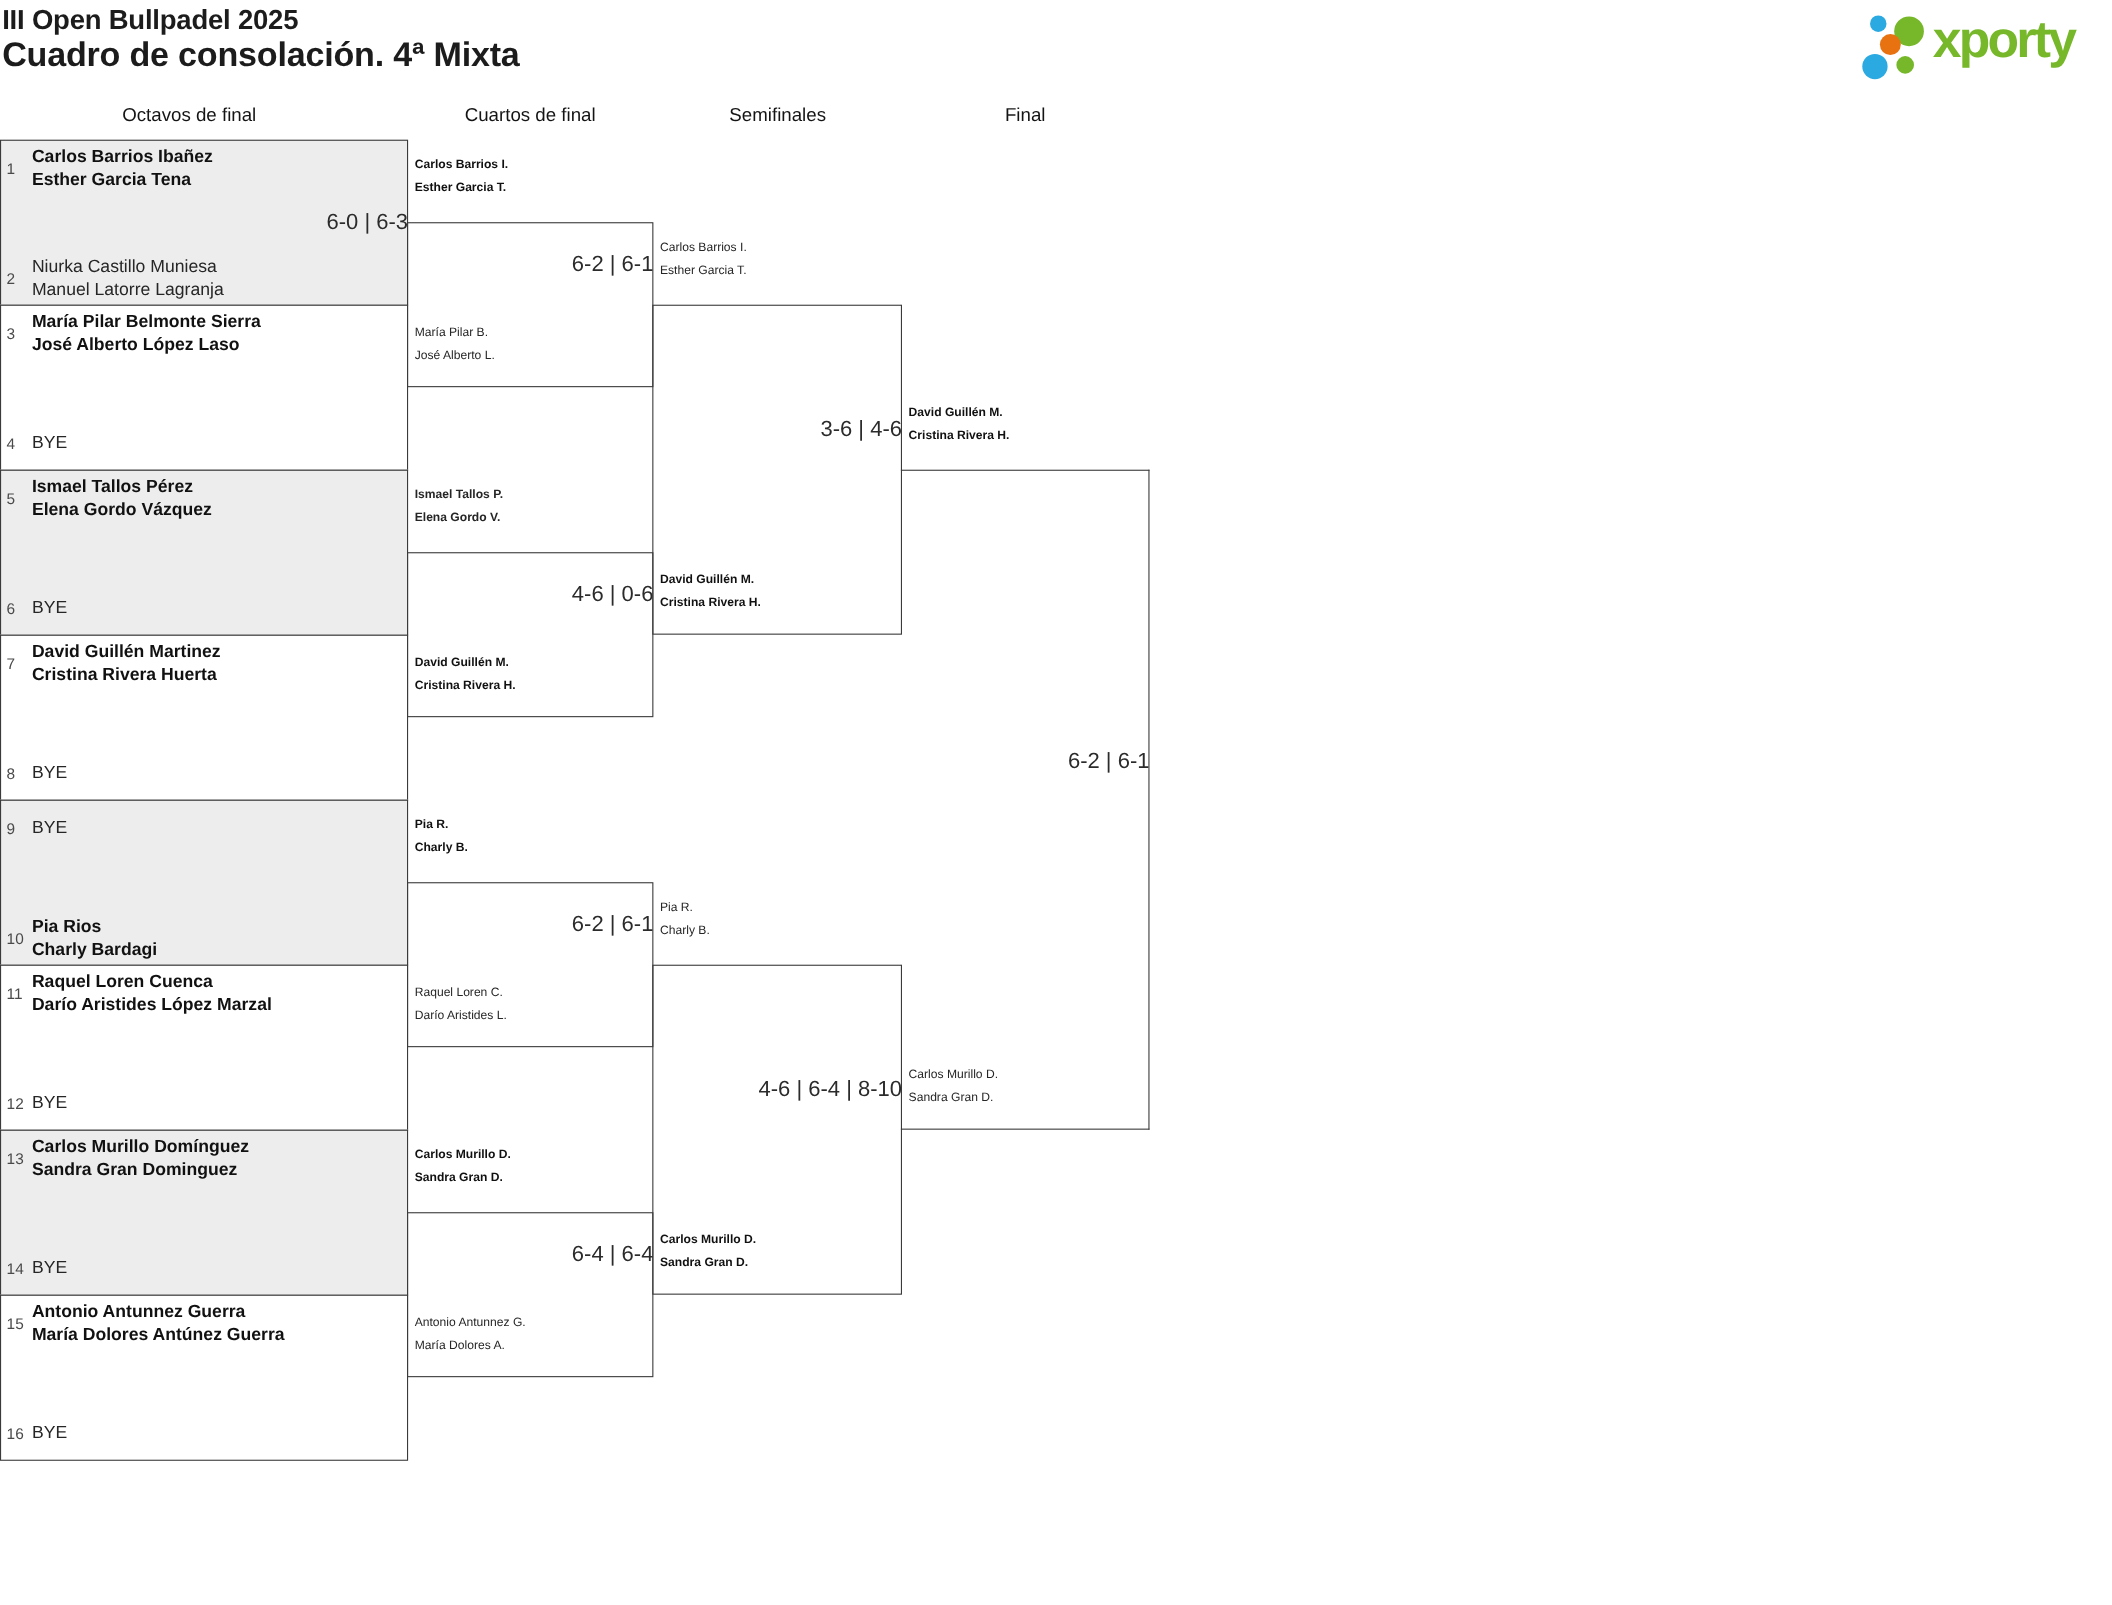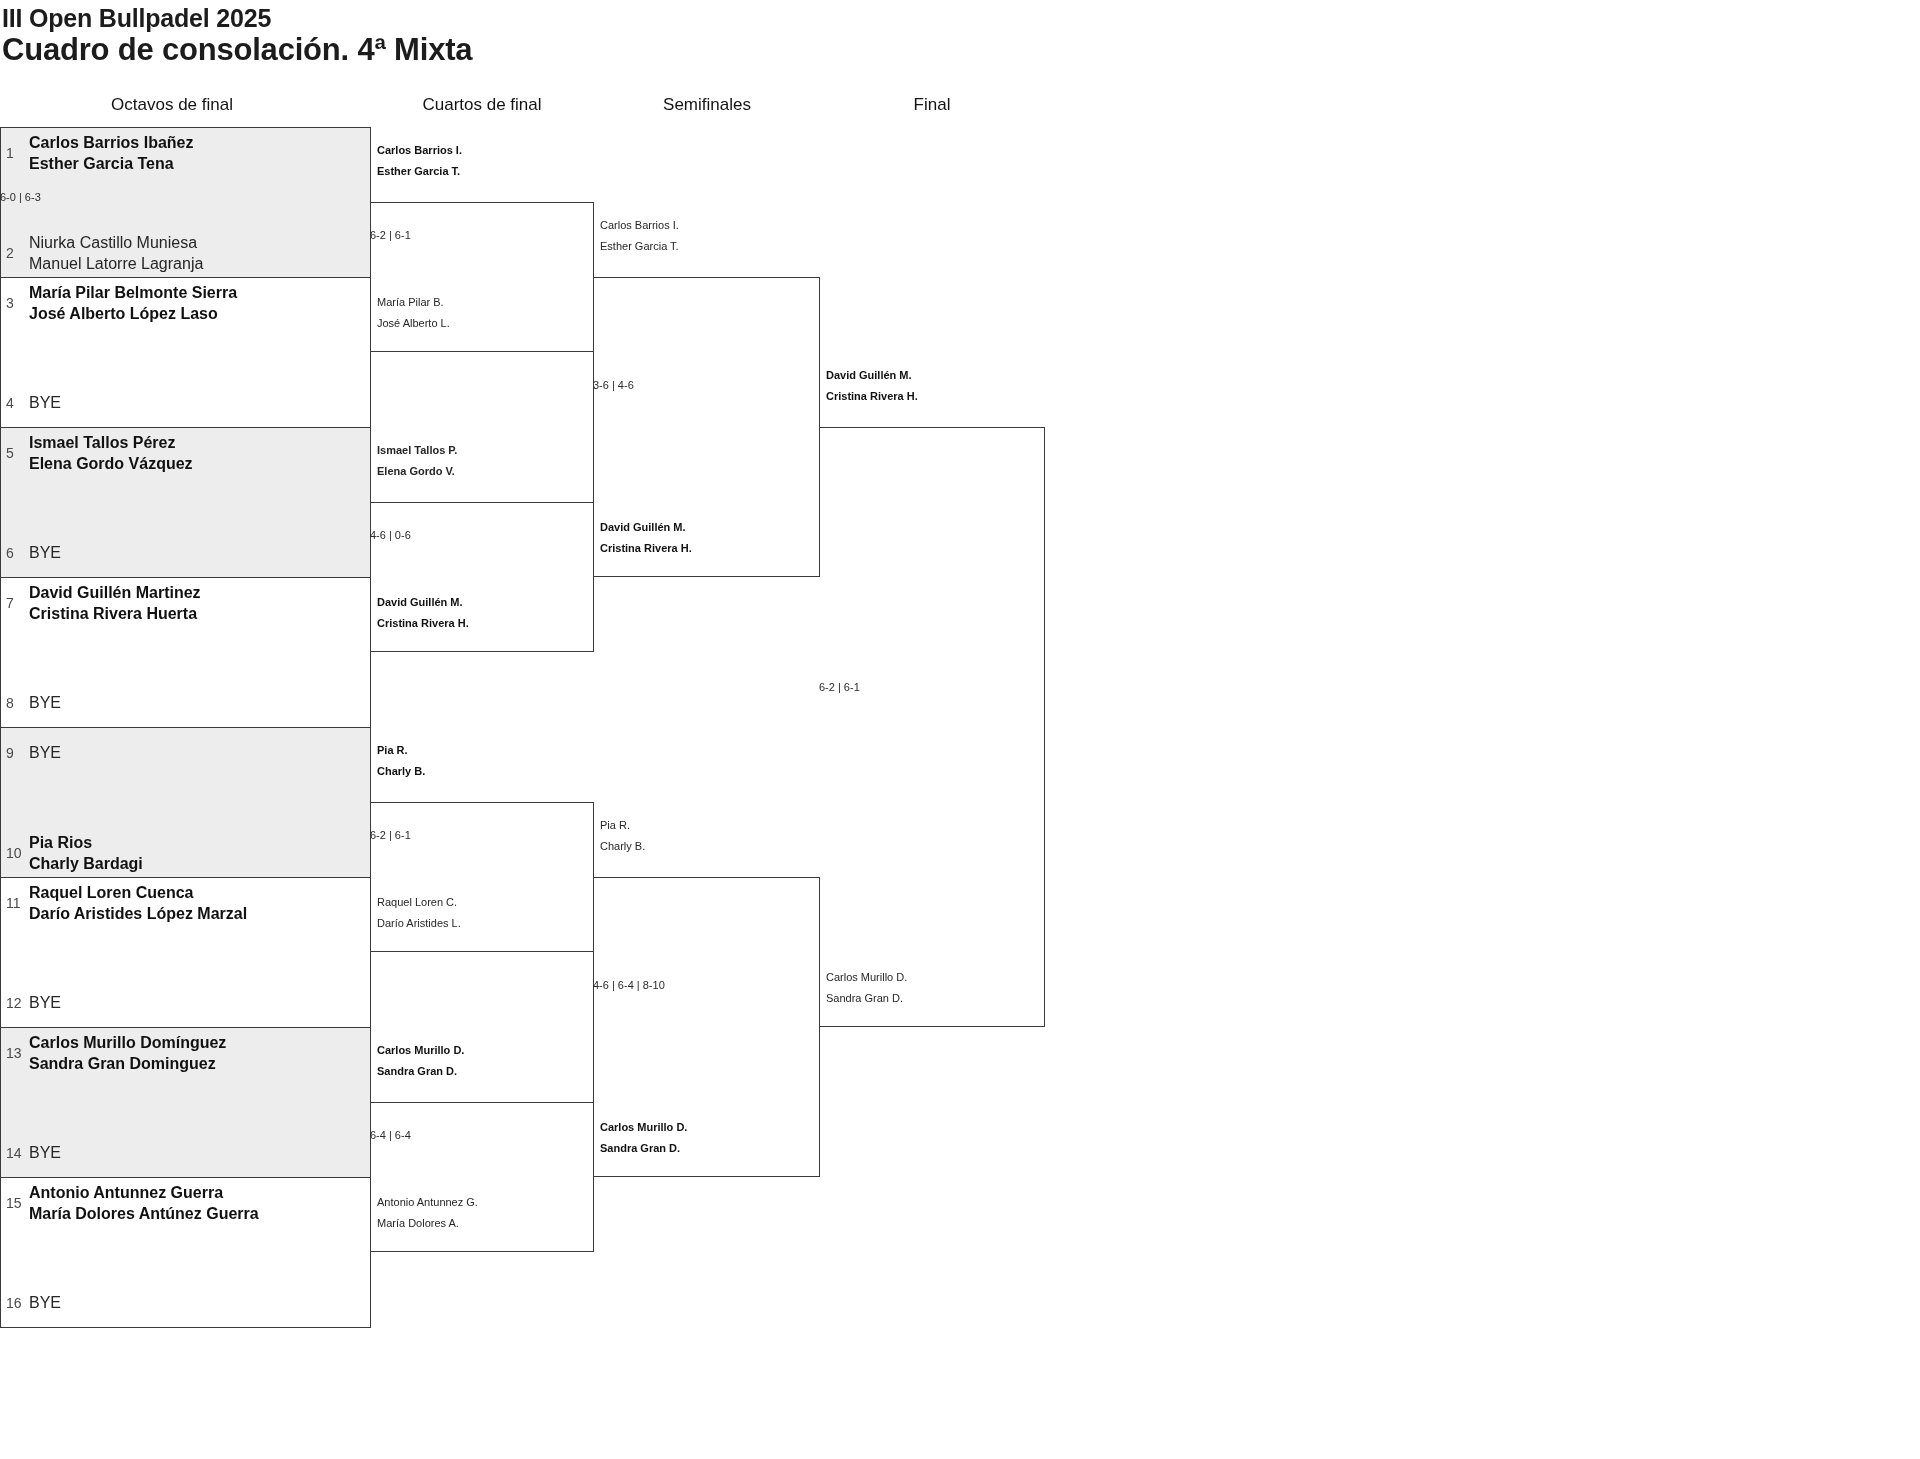--- a/index.html
+++ b/index.html
@@ -17,41 +17,49 @@
   .box.shaded{background:#ededed;}
   .box.white{background:#ffffff;}
   .box.noleft{border-left:none;}
 
   .slot{position:absolute;left:5px;right:4px;height:43px;display:flex;align-items:center;}
   .slot.top{top:3px;} .slot.bottom{bottom:3px;}
   .seed{width:23px;flex-shrink:0;font-size:14px;color:#4a4a4a;}
   .names{font-size:16px;line-height:21px;color:#262626;}
   .names.winner{font-weight:700;color:#111;}
 
-  .score{position:absolute;text-align:left;font-size:11px;color:#2b2b2b;}
+  .score{position:absolute;text-align:right;font-size:20px;color:#2b2b2b;}
   .label{position:absolute;font-size:11px;line-height:21px;color:#262626;}
   .label.winner{font-weight:700;color:#111;}
 
   .logo{position:absolute;left:1693px;top:7px;width:220px;height:62px;}
   .dot{position:absolute;border-radius:50%;}
   .dot-blue-small{left:7px;top:7px;width:15px;height:15px;}
   .dot-green-big{left:29px;top:8px;width:27px;height:27px;}
   .dot-orange{left:16px;top:24px;width:19px;height:19px;}
   .dot-blue-big{left:0px;top:42px;width:23px;height:23px;}
   .dot-green-small{left:31px;top:44px;width:16px;height:16px;}
   .logo-text{position:absolute;left:64px;top:-1px;font-size:47px;line-height:60px;font-weight:700;letter-spacing:-2.5px;}
 </style>
 </head>
 <body>
 
 <div class="canvas">
 
   <div class="title-line1">III Open Bullpadel 2025</div>
   <div class="title-line2">Cuadro de consolación. 4ª Mixta</div>
 
+  <div class="logo">
+    <span class="dot dot-blue-small" style="background: rgb(43, 169, 225);"></span>
+    <span class="dot dot-green-big" style="background: rgb(118, 184, 42);"></span>
+    <span class="dot dot-orange" style="background: rgb(232, 114, 15);"></span>
+    <span class="dot dot-blue-big" style="background: rgb(43, 169, 225);"></span>
+    <span class="dot dot-green-small" style="background: rgb(118, 184, 42);"></span>
+    <span class="logo-text" style="color: rgb(118, 184, 42);">xporty</span>
+  </div>
 
   <div class="round-header rh0">Octavos de final</div>
   <div class="round-header rh1">Cuartos de final</div>
   <div class="round-header rh2">Semifinales</div>
   <div class="round-header rh3">Final</div>
 
   <div id="bracket">
       <div class="box shaded" style="left: 0px; top: 127px; width: 371px; height: 151px;">
         <div class="slot top">
           <span class="seed">1</span>

